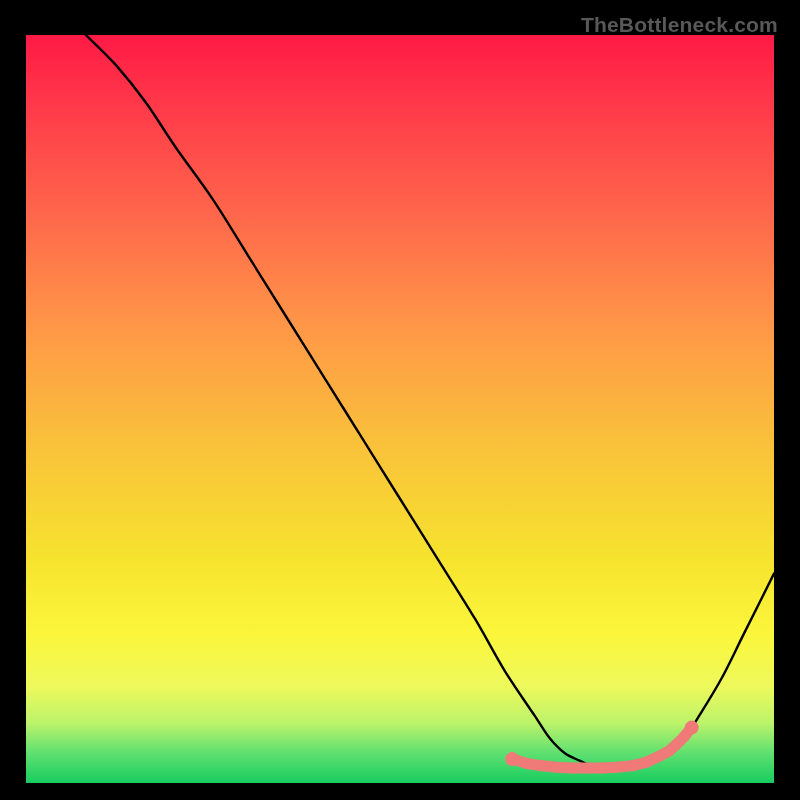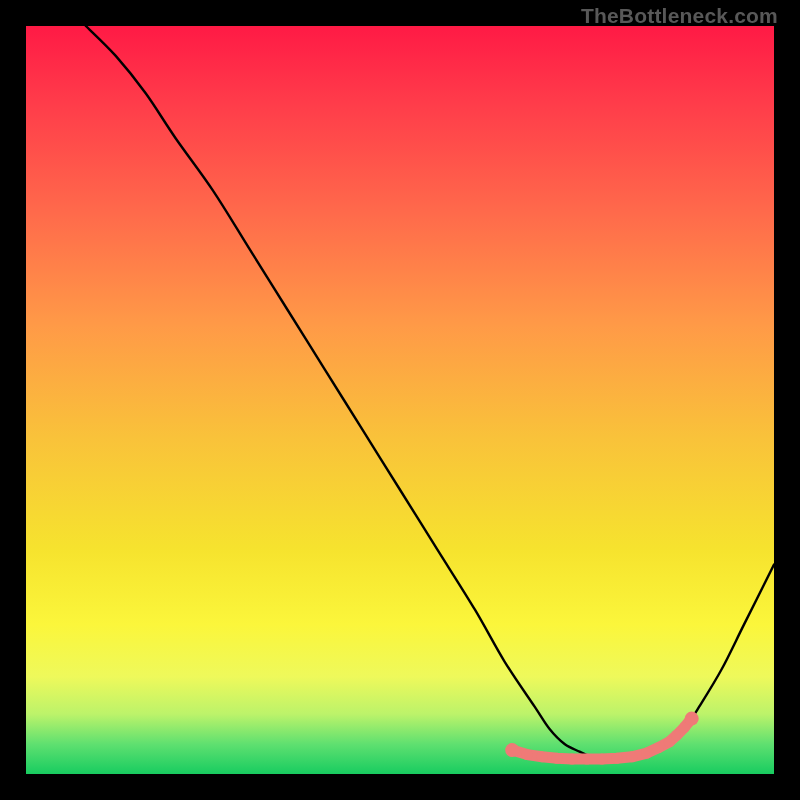--- a/index.html
+++ b/index.html
@@ -7,21 +7,21 @@
     padding: 0;
     width: 800px;
     height: 800px;
     background: #000000;
     font-family: Arial, Helvetica, sans-serif;
     overflow: hidden;
   }
   .frame {
     position: absolute;
     left: 0;
-    top: 0;
+    top: 9px;
     width: 800px;
     height: 792px;
     background: #000000;
   }
   .plot-area {
     position: absolute;
     left: 26px;
     top: 26px;
     width: 748px;
     height: 748px;

